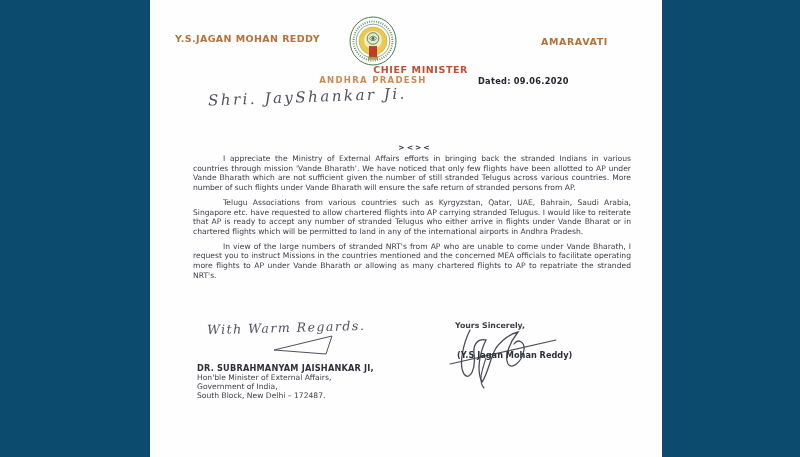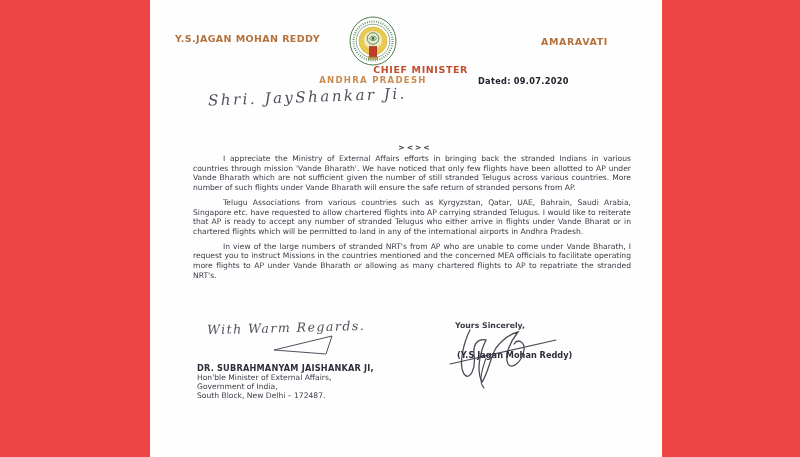--- a/index.html
+++ b/index.html
@@ -1,19 +1,19 @@
 <!DOCTYPE html>
 <html><head>
 <meta charset="utf-8">
 <style>
   * { margin: 0; padding: 0; box-sizing: border-box; }
   html, body { width: 800px; height: 457px; background: #ffffff; overflow: hidden; }
   body { font-family: "DejaVu Sans", sans-serif; position: relative; }
 
-  .canvas { position: absolute; left: 0; top: 0; width: 800px; height: 457px; background: #ef4444; }
+  .canvas { position: absolute; left: 0; top: 0; width: 800px; height: 457px; background: #0c4a6e; }
   .page { position: absolute; left: 150px; top: 0; width: 512px; height: 457px; background: #fefefe; }
 
   
   .sender-name {
     position: absolute; left: 25px; top: 33px;
     font-size: 9.5px; font-weight: bold; letter-spacing: 0.4px;
     color: #b5713a; font-family: "DejaVu Sans", sans-serif;
   }
   .location {
     position: absolute; left: 355px; top: 36px;
@@ -114,21 +114,21 @@
         <path d="M21.5,22.5 C23,19.5 27,19.5 28.5,22.5 C27,25.2 23,25.2 21.5,22.5 Z" fill="none" stroke="#3c6e3c" stroke-width="0.7"></path>
         <circle cx="25" cy="22.5" r="1.4" fill="#3c6e3c"></circle>
         <rect x="21.3" y="30.5" width="7.4" height="11.5" fill="#c23b2b" stroke="#8a2a1e" stroke-width="0.6"></rect>
         <rect x="20.2" y="41" width="9.6" height="2.2" fill="#b4a24a" stroke="#8a7c30" stroke-width="0.4"></rect>
       </svg>
     </div>
 
     <div class="location">AMARAVATI</div>
     <div class="cm-title">CHIEF MINISTER</div>
     <div class="cm-sub">ANDHRA PRADESH</div>
-    <div class="dated">Dated: 09.07.2020</div>
+    <div class="dated">Dated: 09.06.2020</div>
 
     <div class="handwriting salutation">Shri. JayShankar Ji.</div>
 
     <div class="separator">&gt;&lt;&gt;&lt;</div>
 
     <div class="body-text">
       <p>I appreciate the Ministry of External Affairs efforts in bringing back the stranded Indians in various countries through mission 'Vande Bharath'. We have noticed that only few flights have been allotted to AP under Vande Bharath which are not sufficient given the number of still stranded Telugus across various countries. More number of such flights under Vande Bharath will ensure the safe return of stranded persons from AP.</p>
       <p>Telugu Associations from various countries such as Kyrgyzstan, Qatar, UAE, Bahrain, Saudi Arabia, Singapore etc. have requested to allow chartered flights into AP carrying stranded Telugus. I would like to reiterate that AP is ready to accept any number of stranded Telugus who either arrive in flights under Vande Bharat or in chartered flights which will be permitted to land in any of the international airports in Andhra Pradesh.</p>
       <p>In view of the large numbers of stranded NRT's from AP who are unable to come under Vande Bharath, I request you to instruct Missions in the countries mentioned and the concerned MEA officials to facilitate operating more flights to AP under Vande Bharath or allowing as many chartered flights to AP to repatriate the stranded NRT's.</p>
     </div>

